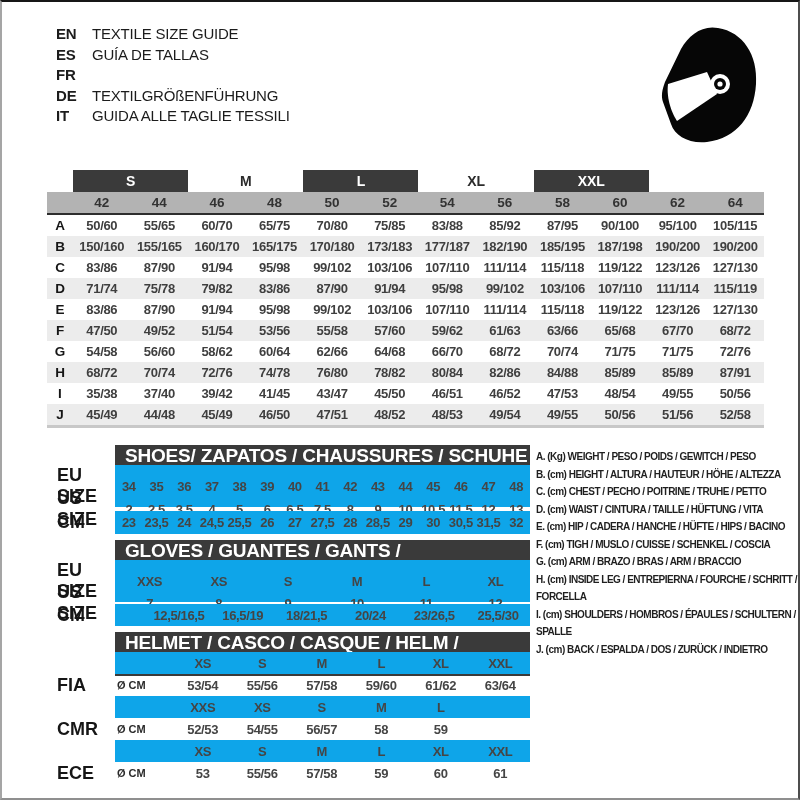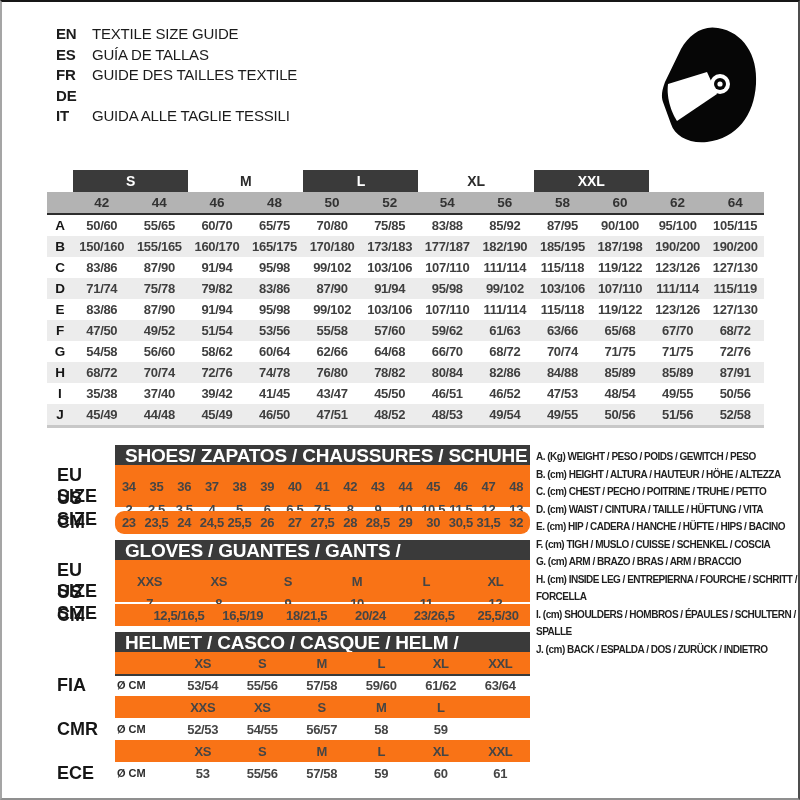--- a/index.html
+++ b/index.html
@@ -41,21 +41,21 @@
   #gloves-table{left:55px;top:538px;}
   #helmet-table{left:55px;top:630px;}
   .s-titlerow{display:grid;grid-template-columns:58px 415px;height:20px;}
   .s-title{background:#3a3a3a;color:#fff;font-weight:bold;font-size:19px;
            display:flex;align-items:center;padding-left:10px;letter-spacing:-0.2px;box-sizing:border-box;}
   .s-row{display:grid;grid-template-columns:58px 415px;height:23px;}
   #gloves-table .s-row{height:22px;}
   .h-row{height:22px;}
   .s-sidelabel{display:flex;align-items:center;font-weight:bold;font-size:18px;color:#161616;}
   .s-cells{display:grid;}
-  .s-row.stripe .s-cells,.s-row.stripe .h-cells{background:#f97316;}
+  .s-row.stripe .s-cells,.s-row.stripe .h-cells{background:#0ea5e9;}
   .h-cells{display:grid;grid-template-columns:58px repeat(6,1fr);}
   .s-cell{display:flex;align-items:center;justify-content:center;
           font-weight:bold;font-size:13px;color:#454545;letter-spacing:-0.35px;}
   .h-unit{display:flex;align-items:center;font-weight:bold;font-size:11px;color:#2b2b2b;padding-left:2px;}
   
   #legend{position:absolute;left:534px;top:446px;width:263px;}
   .legend-item{font-weight:bold;font-size:10px;letter-spacing:-0.5px;
                line-height:17.5px;color:#1f1f1f;}
 </style>
 </head>
@@ -67,24 +67,24 @@
       <div class="lang-row">
         <div class="lang-code">EN</div>
         <div class="lang-label">TEXTILE SIZE GUIDE</div>
       </div>
       <div class="lang-row">
         <div class="lang-code">ES</div>
         <div class="lang-label">GUÍA DE TALLAS</div>
       </div>
       <div class="lang-row">
         <div class="lang-code">FR</div>
-        <div class="lang-label">GUIDE DES TAILLES TEXTILE</div>
       </div>
       <div class="lang-row">
         <div class="lang-code">DE</div>
+        <div class="lang-label">TEXTILGRÖßENFÜHRUNG</div>
       </div>
       <div class="lang-row">
         <div class="lang-code">IT</div>
         <div class="lang-label">GUIDA ALLE TAGLIE TESSILI</div>
       </div>
     </div>
 
   <div id="helmet-icon">
     <svg width="112" height="122" viewBox="0 0 112 122" aria-hidden="true">
       <path d="M66 4 C 91 8, 106 31, 104 60 C 102 92, 85 114, 55 118
@@ -316,21 +316,21 @@
             <div class="s-cell">9</div>
             <div class="s-cell">10</div>
             <div class="s-cell">10,5</div>
             <div class="s-cell">11,5</div>
             <div class="s-cell">12</div>
             <div class="s-cell">13</div>
           </div>
         </div>
         <div class="s-row stripe">
           <div class="s-sidelabel">CM</div>
-          <div class="s-cells" style="grid-template-columns: repeat(15, 1fr); border-radius: 9px;">
+          <div class="s-cells" style="grid-template-columns: repeat(15, 1fr);">
             <div class="s-cell">23</div>
             <div class="s-cell">23,5</div>
             <div class="s-cell">24</div>
             <div class="s-cell">24,5</div>
             <div class="s-cell">25,5</div>
             <div class="s-cell">26</div>
             <div class="s-cell">27</div>
             <div class="s-cell">27,5</div>
             <div class="s-cell">28</div>
             <div class="s-cell">28,5</div>

